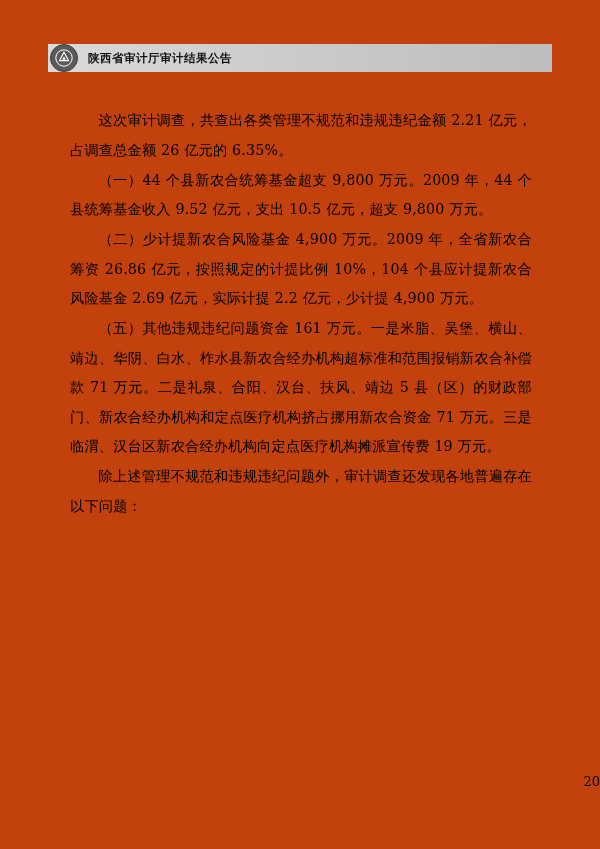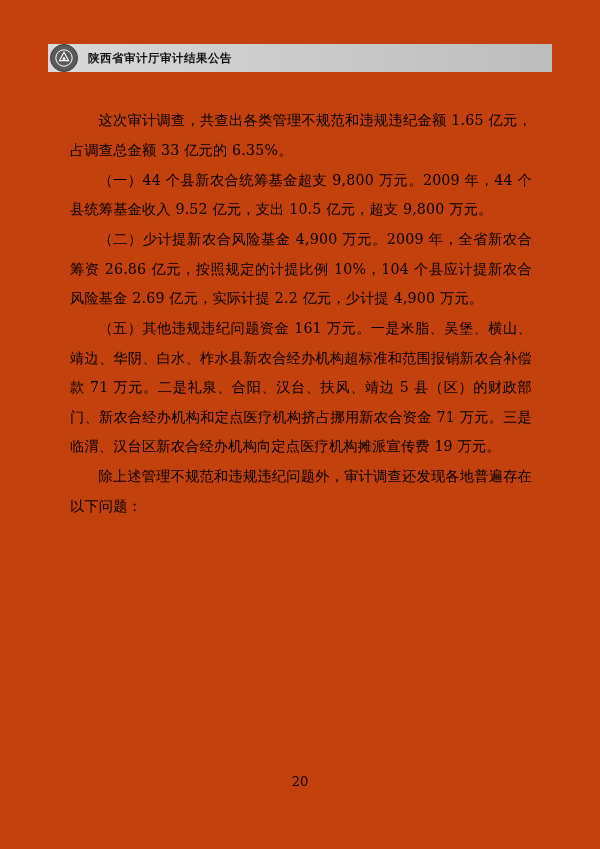--- a/index.html
+++ b/index.html
@@ -79,21 +79,21 @@
     margin: 0 0 0.5px 0;
     color: #000;
     letter-spacing: 0.2px;
   }
   
   .footer {
     position: absolute;
     bottom: 60px;
     left: 0;
     width: 100%;
-    text-align: center;
+    text-align: right;
     font-size: 13px;
     color: #000;
     font-family: "DejaVu Serif", "Liberation Serif", serif;
   }
 </style>
 </head>
 <body>
 
 <div class="page">
 
@@ -104,21 +104,21 @@
       <svg width="18" height="18" viewBox="0 0 18 18" aria-hidden="true">
         <circle cx="9" cy="9" r="8.2" fill="none" stroke="#ffffff" stroke-width="1"></circle>
         <path d="M9 3.2 L13.6 11.6 L4.4 11.6 Z" fill="none" stroke="#ffffff" stroke-width="1.1"></path>
         <circle cx="9" cy="9.4" r="1.5" fill="#ffffff"></circle>
       </svg>
     </span>
     <span class="header-title">陕西省审计厅审计结果公告</span>
   </div>
 
   <div class="content">
-    <p class="para">这次审计调查，共查出各类管理不规范和违规违纪金额 1.65 亿元，占调查总金额 33 亿元的 6.35%。</p>
+    <p class="para">这次审计调查，共查出各类管理不规范和违规违纪金额 2.21 亿元，占调查总金额 26 亿元的 6.35%。</p>
     <p class="para">（一）44 个县新农合统筹基金超支 9,800 万元。2009 年，44 个县统筹基金收入 9.52 亿元，支出 10.5 亿元，超支 9,800 万元。</p>
     <p class="para">（二）少计提新农合风险基金 4,900 万元。2009 年，全省新农合筹资 26.86 亿元，按照规定的计提比例 10%，104 个县应计提新农合风险基金 2.69 亿元，实际计提 2.2 亿元，少计提 4,900 万元。</p>
     <p class="para">（五）其他违规违纪问题资金 161 万元。一是米脂、吴堡、横山、靖边、华阴、白水、柞水县新农合经办机构超标准和范围报销新农合补偿款 71 万元。二是礼泉、合阳、汉台、扶风、靖边 5 县（区）的财政部门、新农合经办机构和定点医疗机构挤占挪用新农合资金 71 万元。三是临渭、汉台区新农合经办机构向定点医疗机构摊派宣传费 19 万元。</p>
     <p class="para">除上述管理不规范和违规违纪问题外，审计调查还发现各地普遍存在以下问题：</p>
   </div>
 
   <div class="footer">20</div>
 
 </div>
 

